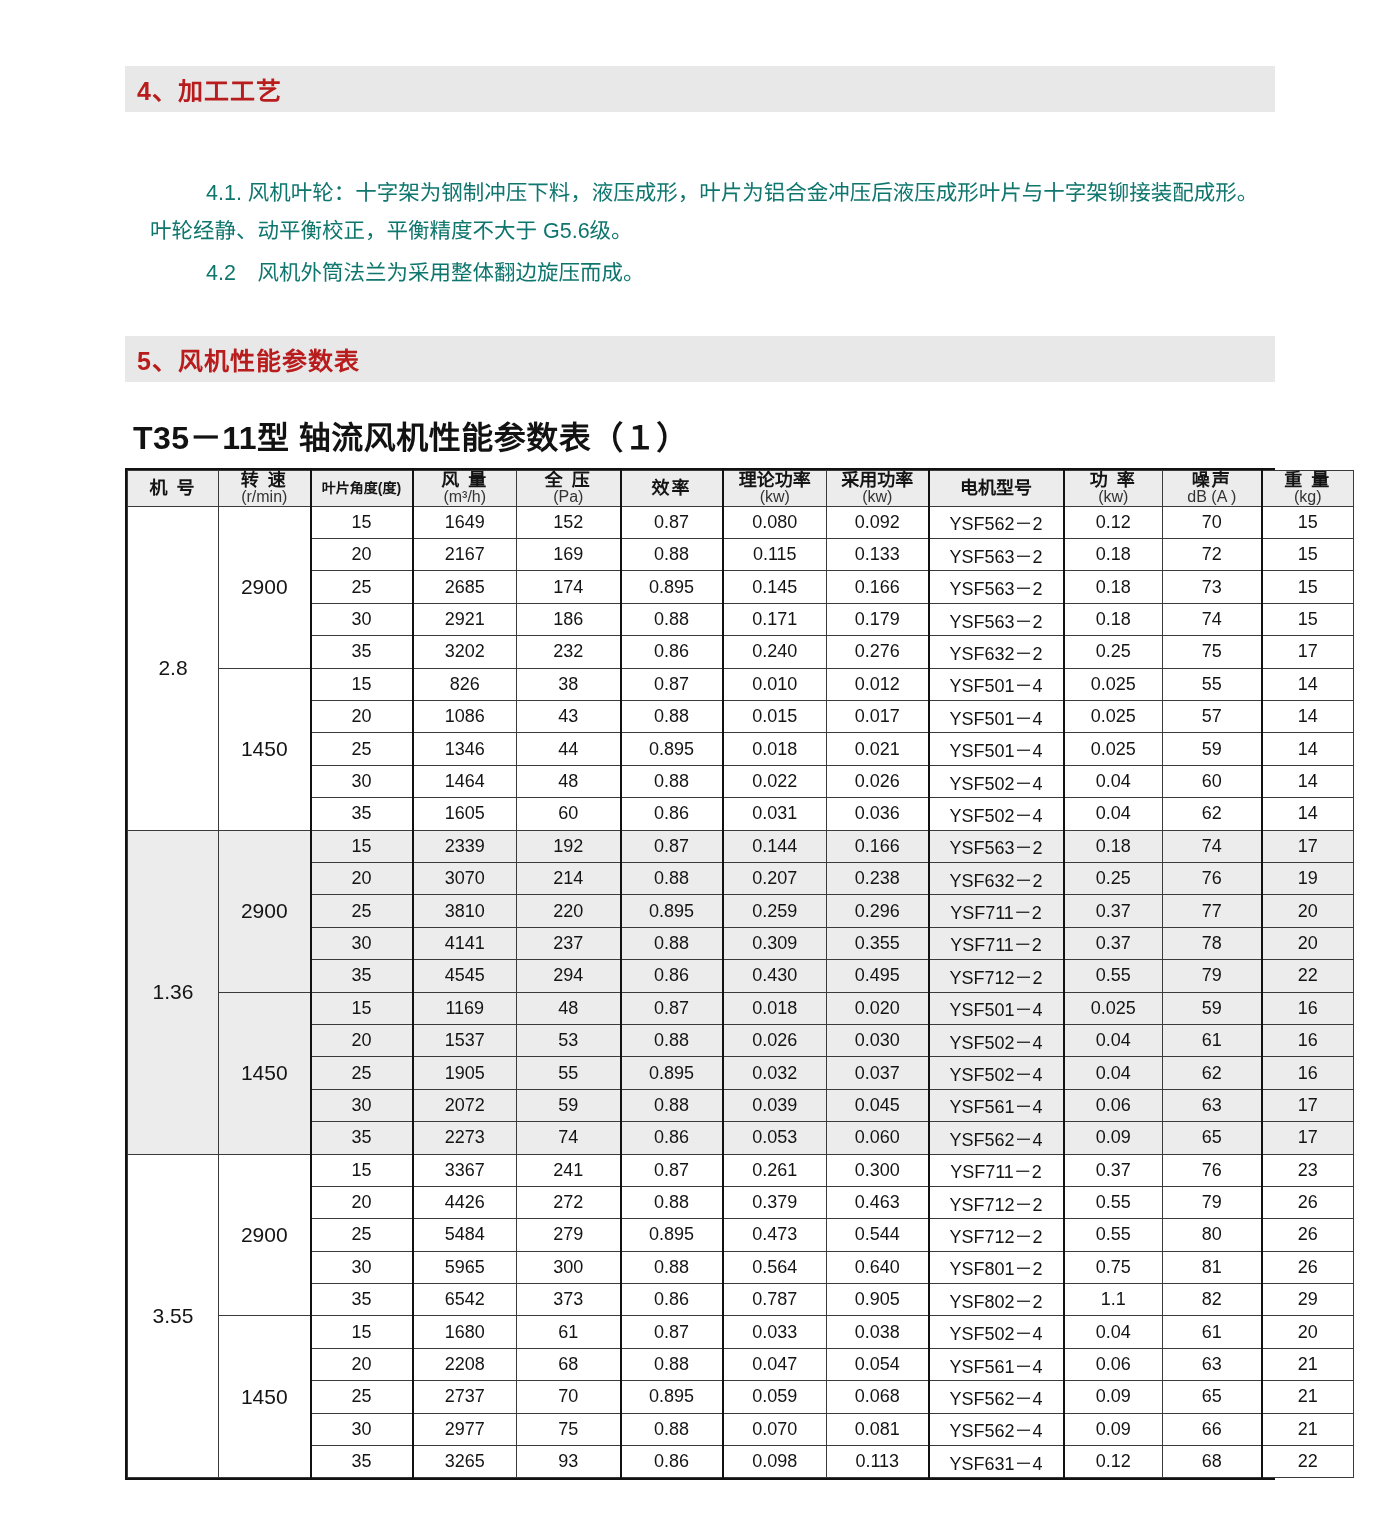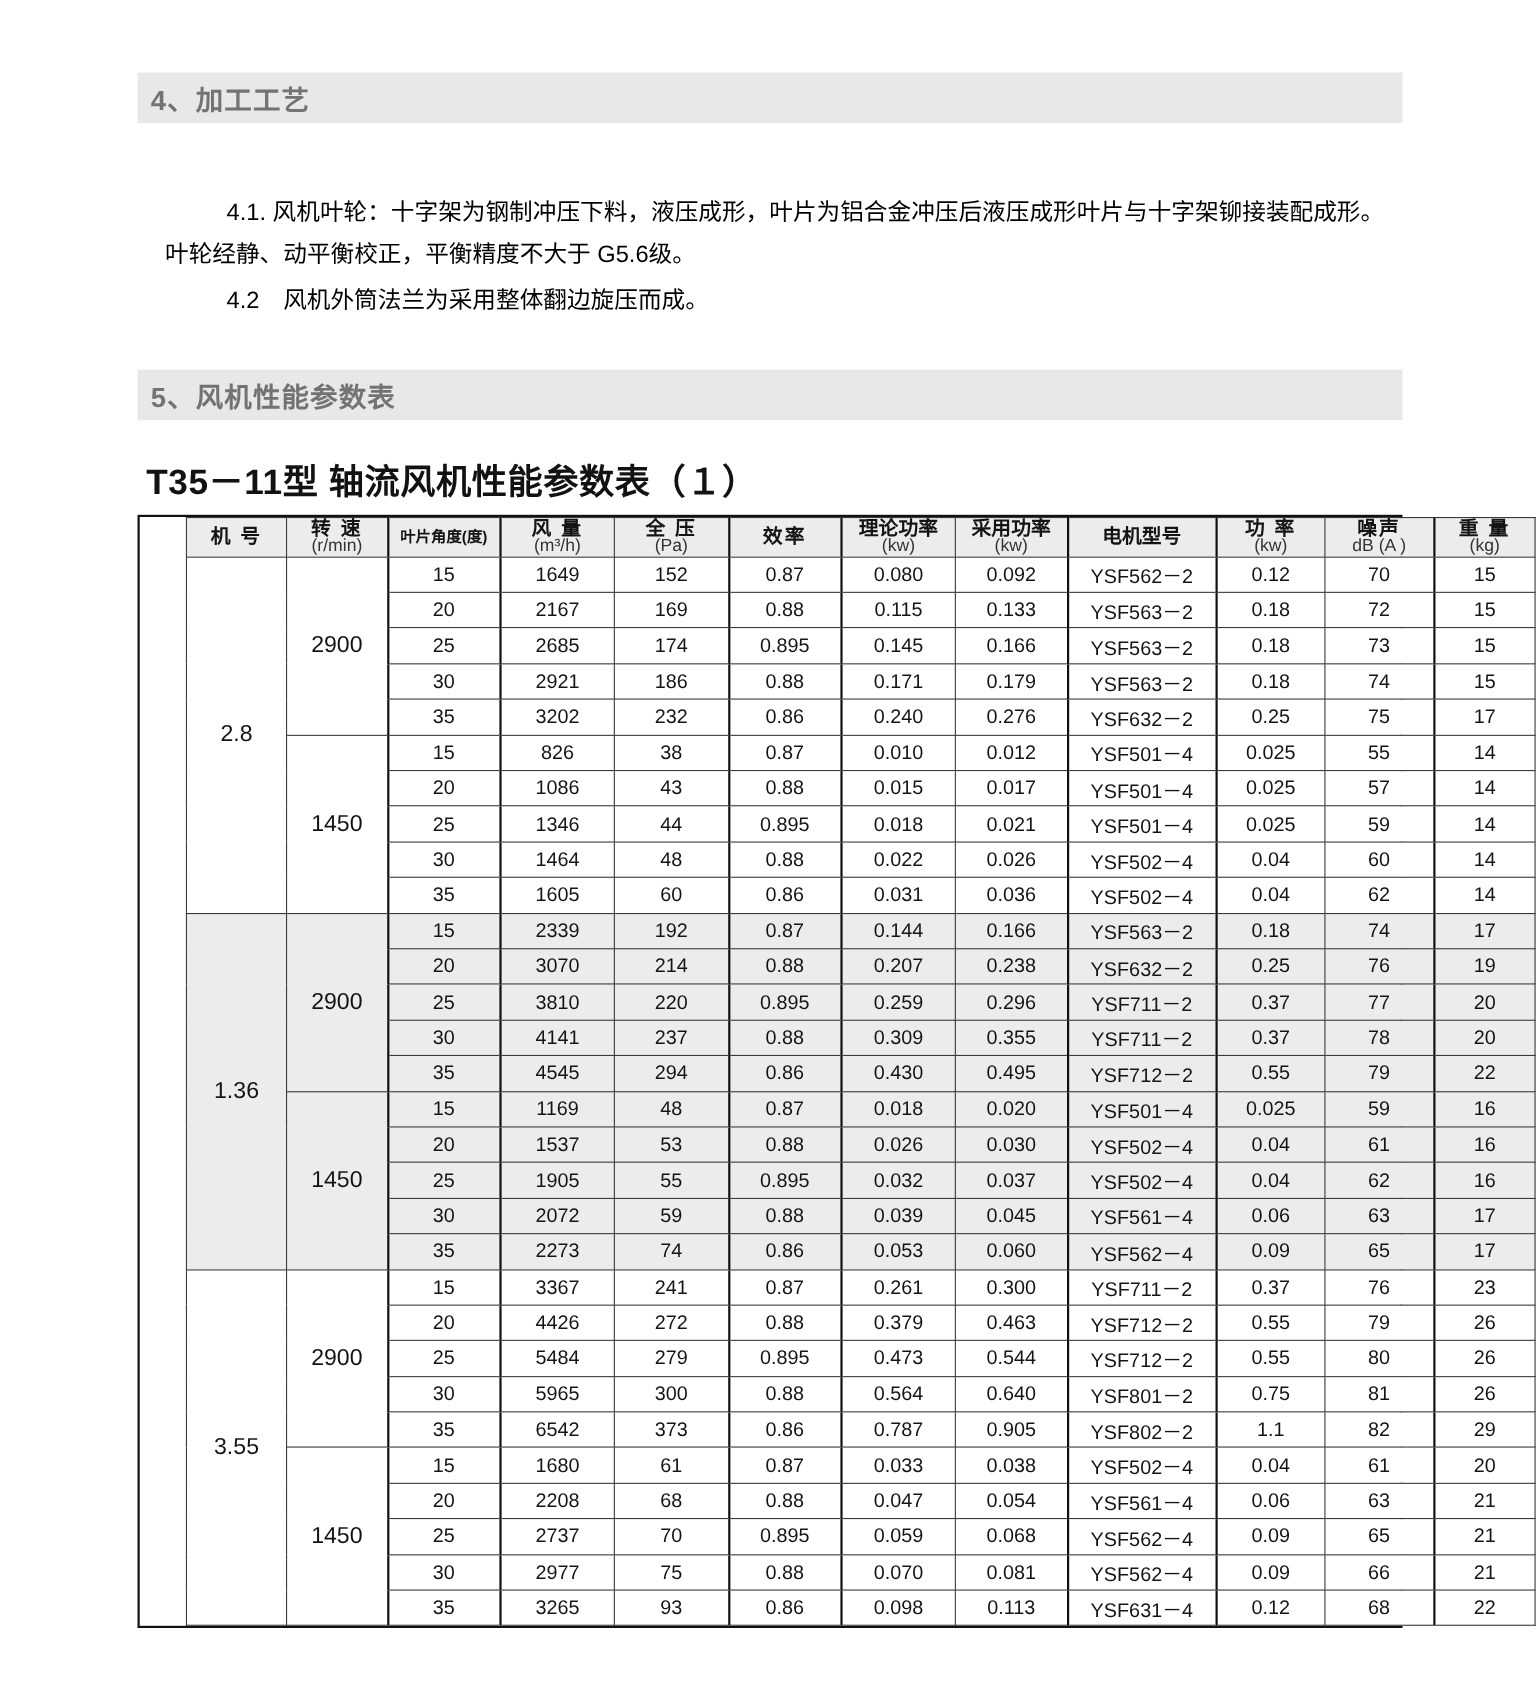--- a/index.html
+++ b/index.html
@@ -32,34 +32,34 @@
     height: 46px;
     background: #e8e8e8;
     display: flex;
     align-items: center;
   }
   .section-bar .section-title {
     font-size: 25px;
     font-weight: 700;
     letter-spacing: 1px;
     padding-left: 12px;
-    color: #737373;
+    color: #b91c1c;
     white-space: nowrap;
   }
   #section-4-bar { top: 66px; }
   #section-5-bar { top: 336px; }
 
   
   .para-block {
     position: absolute;
     left: 150px;
     width: 1110px;
     font-size: 21.5px;
     line-height: 38px;
-    color: #000000;
+    color: #0f766e;
   }
   #para-4-1 { top: 152px; text-indent: 56px; }
   #para-4-2 { top: 232px; text-indent: 56px; }
 
   
   .table-caption {
     position: absolute;
     left: 133px;
     top: 412px;
     font-size: 32px;
@@ -70,21 +70,20 @@
 
   
   .table-wrap {
     position: absolute;
     left: 125px;
     top: 468px;
     width: 1150px;
     border: 2px solid #111;
     box-sizing: border-box;
     background: #fff;
-    padding-left: 42px;
   }
   table.perf {
     border-collapse: collapse;
     width: 100%;
     table-layout: fixed;
   }
   table.perf td, table.perf th {
     border: 1px solid #3a3a3a;
     text-align: center;
     vertical-align: middle;

